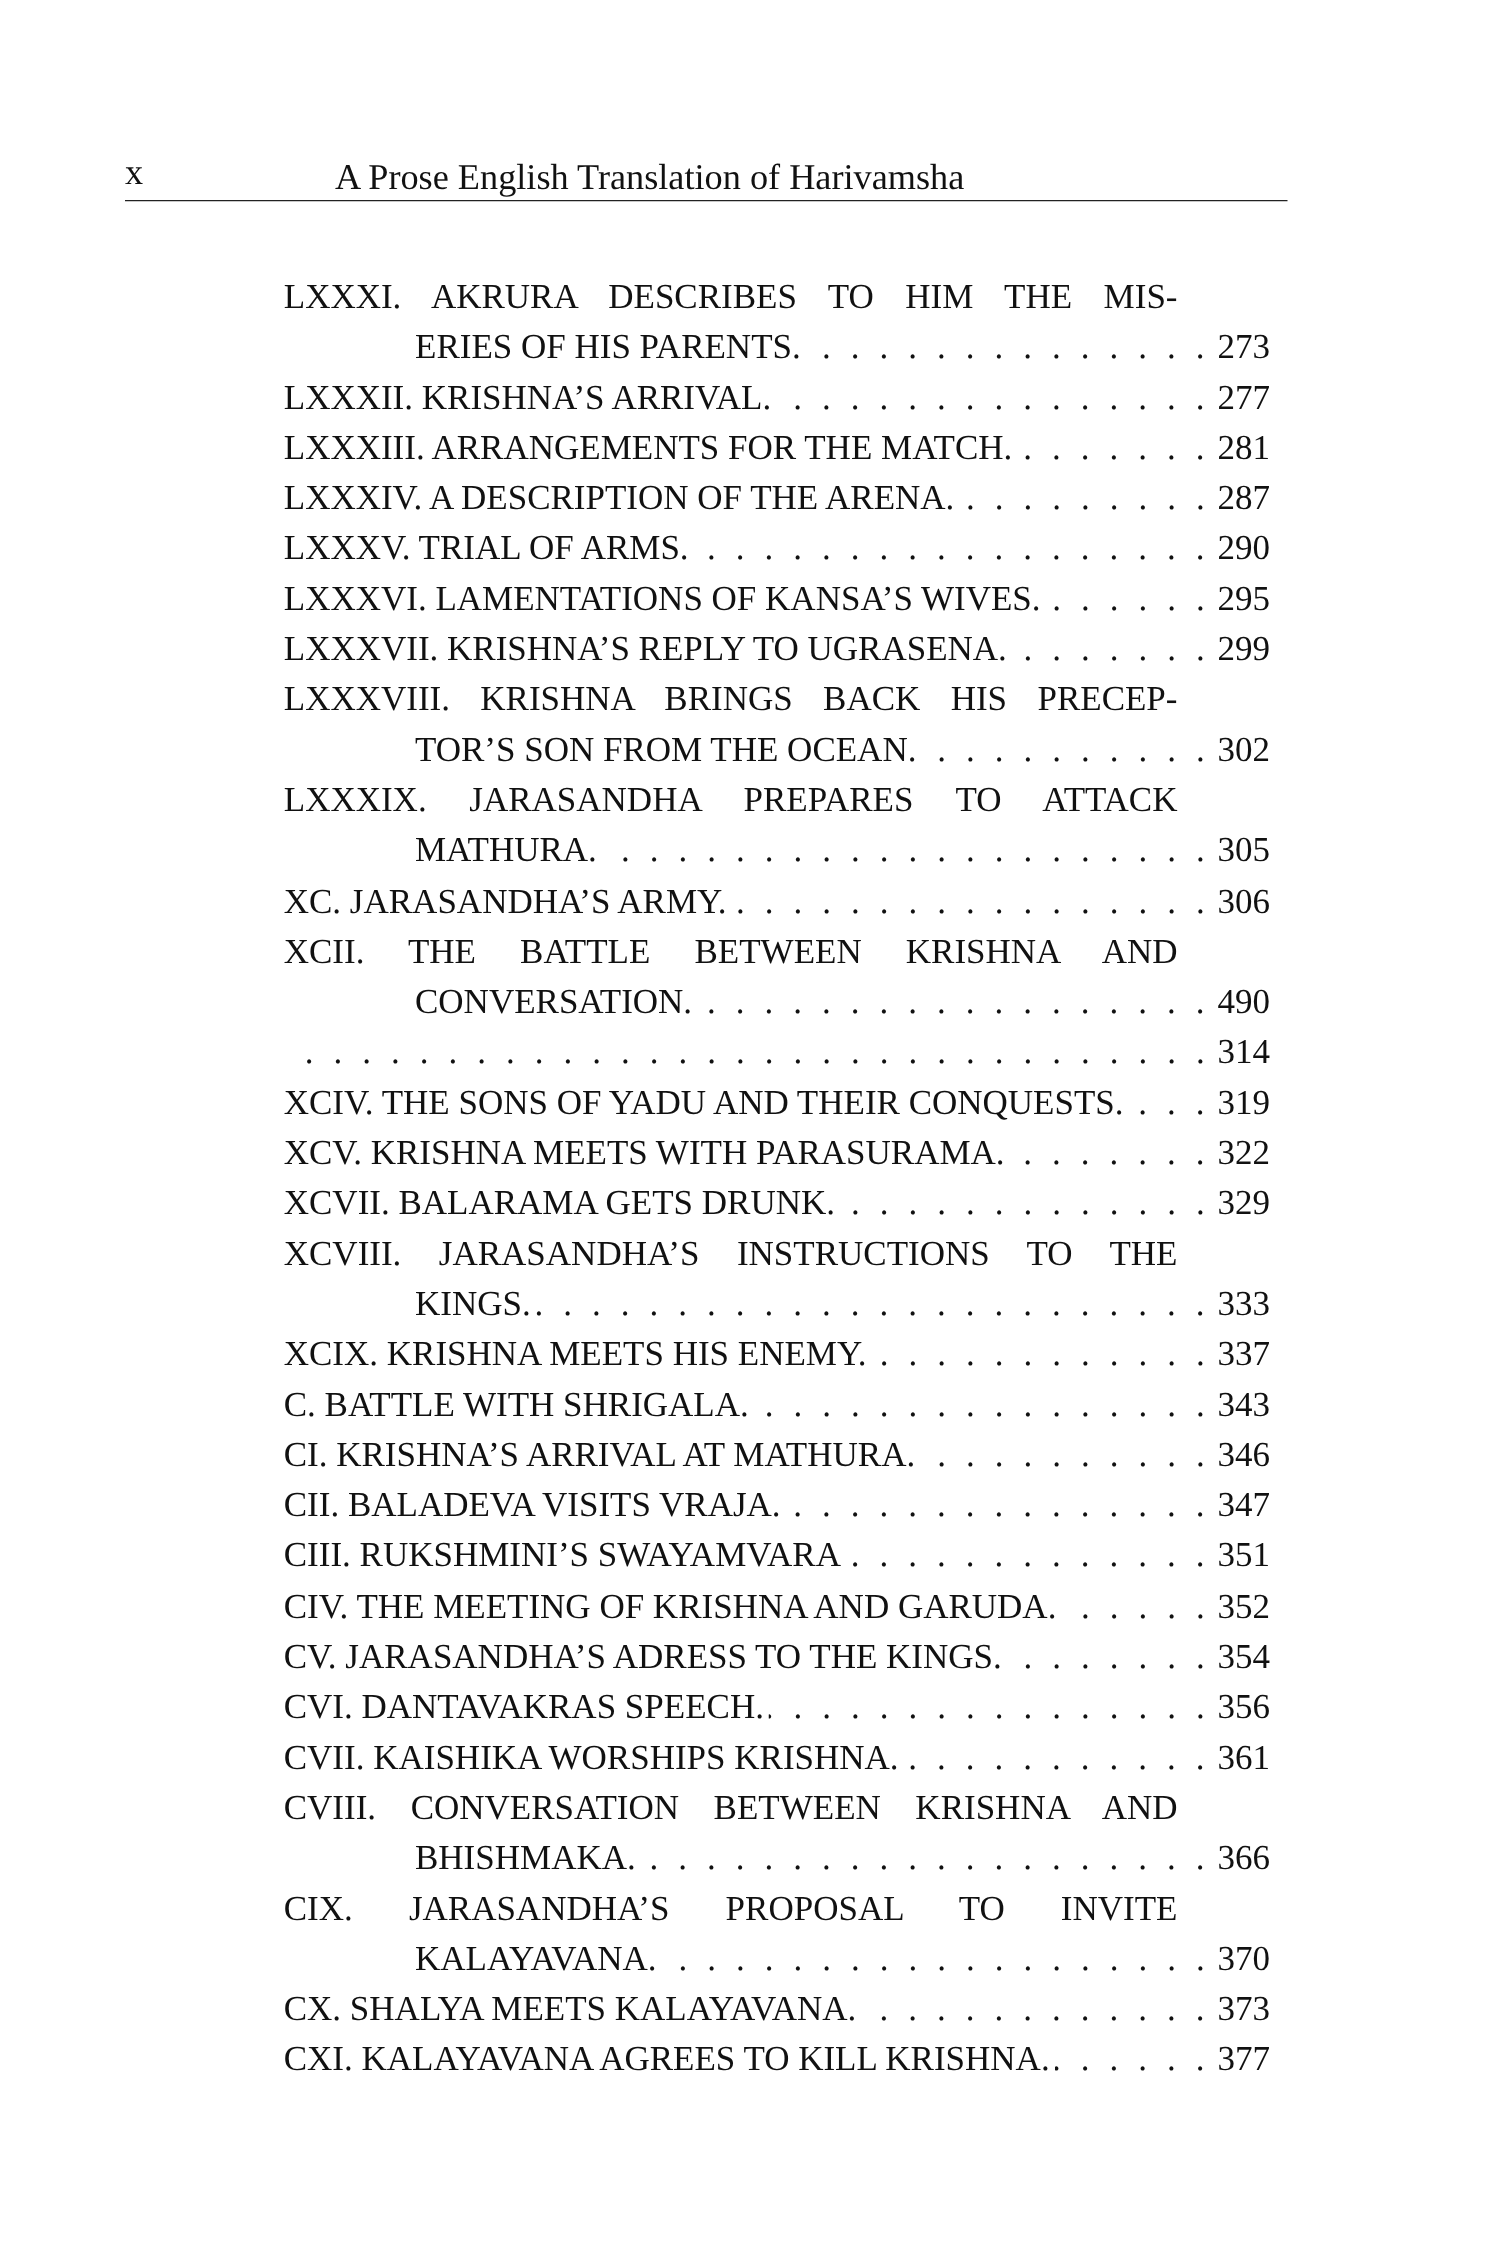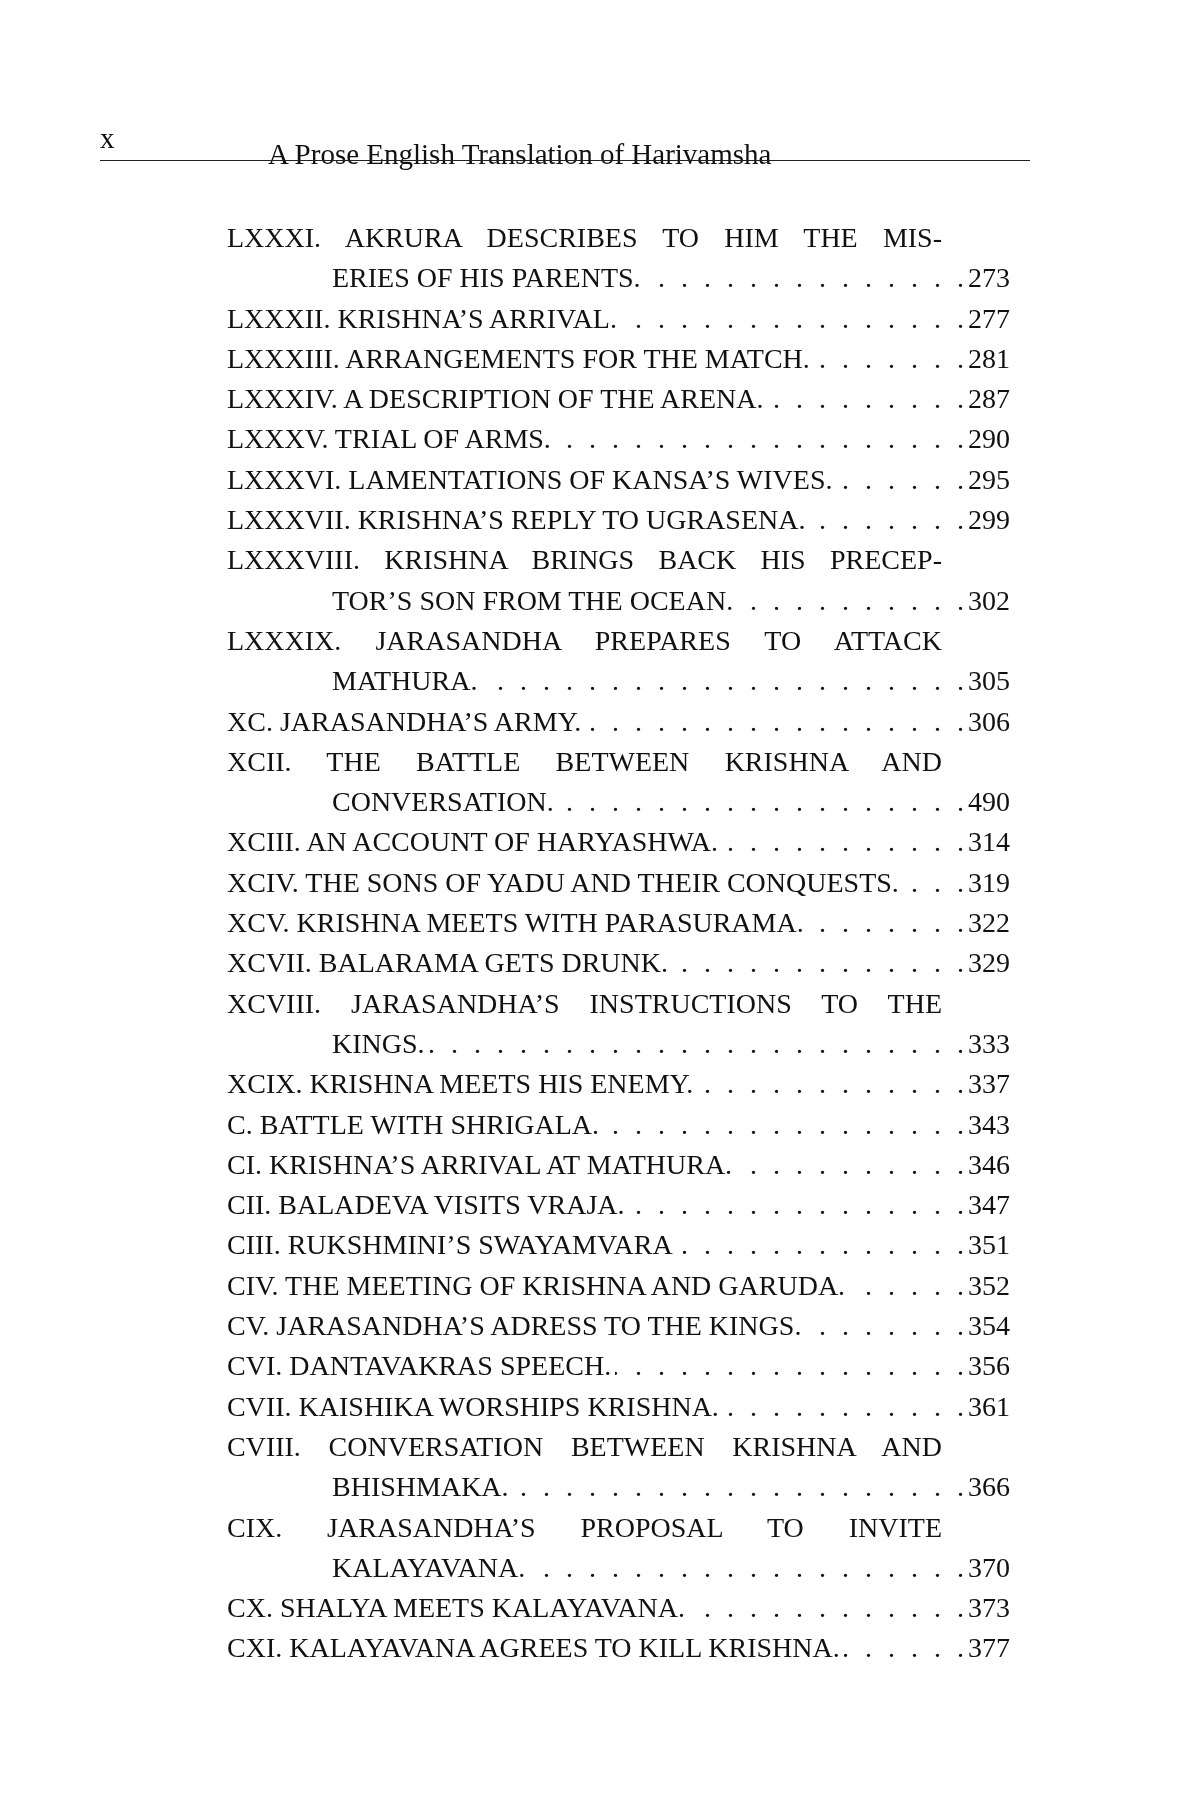--- a/index.html
+++ b/index.html
@@ -5,21 +5,21 @@
   html, body { margin: 0; padding: 0; background: #ffffff; }
   body {
     width: 1200px; height: 1800px; position: relative; overflow: hidden;
     font-family: "Liberation Serif", "DejaVu Serif", serif; color: #111;
   }
   .running-head {
     position: absolute; left: 100px; top: 116px; width: 930px; height: 44px;
     font-size: 29px; line-height: 44px;
   }
   .running-head .folio { position: absolute; left: 0; top: 0; }
-  .running-head .title { position: absolute; left: 168px; top: 16px; }
+  .running-head .title { position: absolute; left: 168px; top: 4px; }
   .rule {
     position: absolute; left: 100px; top: 160px; width: 930px; height: 0;
     border-top: 1.5px solid #222;
   }
   .toc {
     position: absolute; left: 227px; top: 218px; width: 795px;
     font-size: 28px; line-height: 40.3px;
   }
   .entry { position: relative; }
   .line { display: flex; align-items: baseline; white-space: nowrap; }
@@ -27,21 +27,21 @@
   .line.cont { padding-left: 105px; }
   .txt { flex: 0 0 auto; }
   .leader {
     flex: 1 1 auto; overflow: hidden; white-space: nowrap; letter-spacing: 0;
     margin: 0 4px; text-align: right; direction: rtl;
   }
   .leader::before {
     content: ". . . . . . . . . . . . . . . . . . . . . . . . . . . . . . . . . . . . . . . . . . . . . . . . . . . . . . . . .";
     word-spacing: 9px;
   }
-  .pg { flex: 0 0 54px; text-align: left; }
+  .pg { flex: 0 0 54px; text-align: center; }
 </style>
 </head>
 <body>
 
 <div class="running-head">
   <span class="folio">x</span>
   <span class="title">A Prose English Translation of Harivamsha</span>
 </div>
 <div class="rule"></div>
 
@@ -122,21 +122,20 @@
     <div class="entry">
       <div class="line first justified"><span class="txt">XCII. THE BATTLE BETWEEN KRISHNA AND</span></div>
       <div class="line cont">
         <span class="txt">CONVERSATION.</span>
         <span class="leader"></span>
         <span class="pg">490</span>
       </div>
     </div>
     <div class="entry">
       <div class="line first">
-        <span class="txt">XCIII. AN ACCOUNT OF HARYASHWA.</span>
         <span class="leader"></span>
         <span class="pg">314</span>
       </div>
     </div>
     <div class="entry">
       <div class="line first">
         <span class="txt">XCIV. THE SONS OF YADU AND THEIR CONQUESTS.</span>
         <span class="leader"></span>
         <span class="pg">319</span>
       </div>

